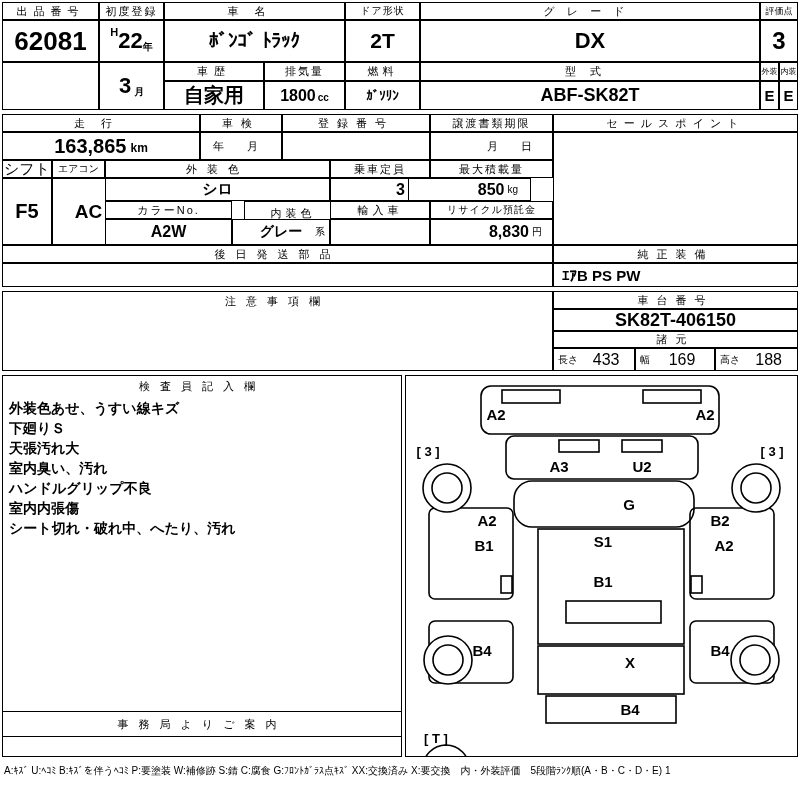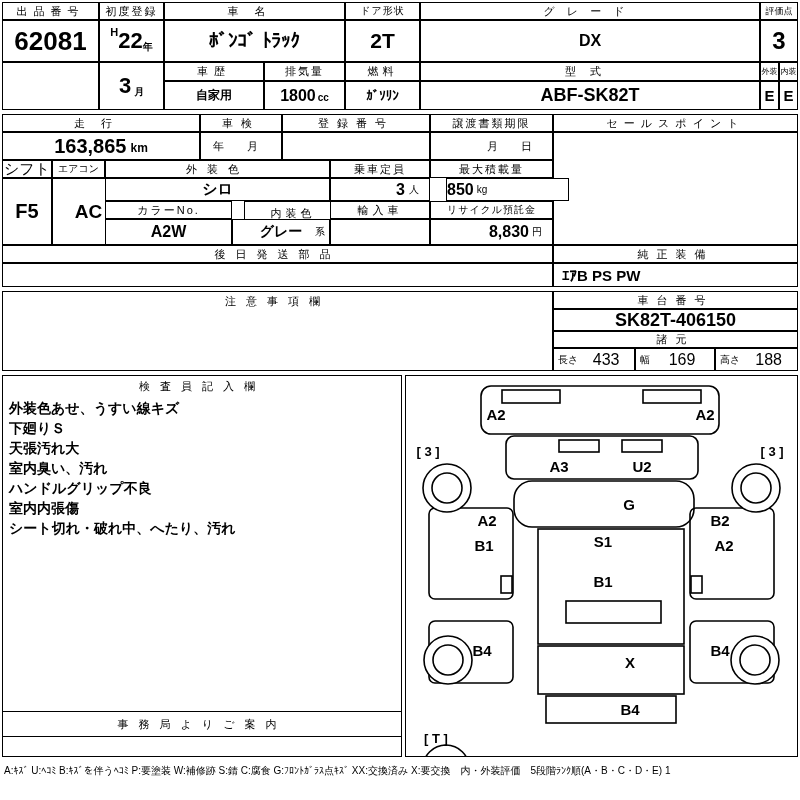--- a/index.html
+++ b/index.html
@@ -36,27 +36,27 @@
   <span style="font-size:10px;align-self:flex-end;padding-bottom:10px;padding-left:3px">月</span>
 </div>
 
 <div class="c h" style="left:164px;top:2px;width:181px;height:18px;letter-spacing:16px">車名</div>
 <div class="c v" style="left:164px;top:20px;width:181px;height:42px;font-size:19px">ﾎﾞﾝｺﾞ ﾄﾗｯｸ</div>
 
 <div class="c h" style="left:345px;top:2px;width:75px;height:18px;font-size:10px;letter-spacing:1px">ドア形状</div>
 <div class="c v" style="left:345px;top:20px;width:75px;height:42px;font-size:21px">2T</div>
 
 <div class="c h" style="left:420px;top:2px;width:340px;height:18px;letter-spacing:12px">グレード</div>
-<div class="c v" style="left:420px;top:20px;width:340px;height:42px;font-size:16px">DX</div>
+<div class="c v" style="left:420px;top:20px;width:340px;height:42px;font-size:22px">DX</div>
 
 <div class="c h" style="left:760px;top:2px;width:38px;height:18px;font-size:9px;letter-spacing:0">評価点</div>
 <div class="c v" style="left:760px;top:20px;width:38px;height:42px;font-size:24px">3</div>
 
 <div class="c h" style="left:164px;top:62px;width:100px;height:19px;letter-spacing:6px">車歴</div>
-<div class="c v" style="left:164px;top:81px;width:100px;height:29px;font-size:12px">自家用</div>
+<div class="c v" style="left:164px;top:81px;width:100px;height:29px;font-size:20px">自家用</div>
 
 <div class="c h" style="left:264px;top:62px;width:81px;height:19px">排気量</div>
 <div class="c v" style="left:264px;top:81px;width:81px;height:29px;font-size:16px">
   <span>1800</span>
   <span style="font-size:10px;padding-left:2px;align-self:flex-end;padding-bottom:6px">cc</span>
 </div>
 
 <div class="c h" style="left:345px;top:62px;width:75px;height:19px;letter-spacing:4px">燃料</div>
 <div class="c v" style="left:345px;top:81px;width:75px;height:29px;font-size:13px">ｶﾞｿﾘﾝ</div>
 
@@ -95,21 +95,21 @@
 <div class="c h" style="left:105px;top:160px;width:225px;height:18px;letter-spacing:10px">外装色</div>
 <div class="c v" style="left:105px;top:178px;width:225px;height:23px;font-size:15px">シロ</div>
 
 <div class="c h" style="left:330px;top:160px;width:100px;height:18px">乗車定員</div>
 <div class="c v" style="left:330px;top:178px;width:100px;height:23px;font-size:16px;justify-content:flex-end;padding-right:10px">
   <span>3</span>
   <span style="font-size:10px;padding-left:4px;font-weight:normal">人</span>
 </div>
 
 <div class="c h" style="left:430px;top:160px;width:123px;height:18px">最大積載量</div>
-<div class="c v" style="left:446px;top:178px;width:123px;height:23px;font-size:16px;justify-content:flex-start;padding-right:12px">
+<div class="c v" style="left:408px;top:178px;width:123px;height:23px;font-size:16px;justify-content:flex-end;padding-right:12px">
   <span>850</span>
   <span style="font-size:10px;padding-left:3px;font-weight:normal">kg</span>
 </div>
 
 <div class="c h" style="left:105px;top:201px;width:127px;height:18px">カラーNo.</div>
 <div class="c v" style="left:105px;top:219px;width:127px;height:26px;font-size:16px">A2W</div>
 
 <div class="c h" style="left:244px;top:201px;width:98px;height:24px;letter-spacing:4px">内装色</div>
 <div class="c v" style="left:232px;top:219px;width:98px;height:26px;font-size:14px">
   <span>グレー</span>

